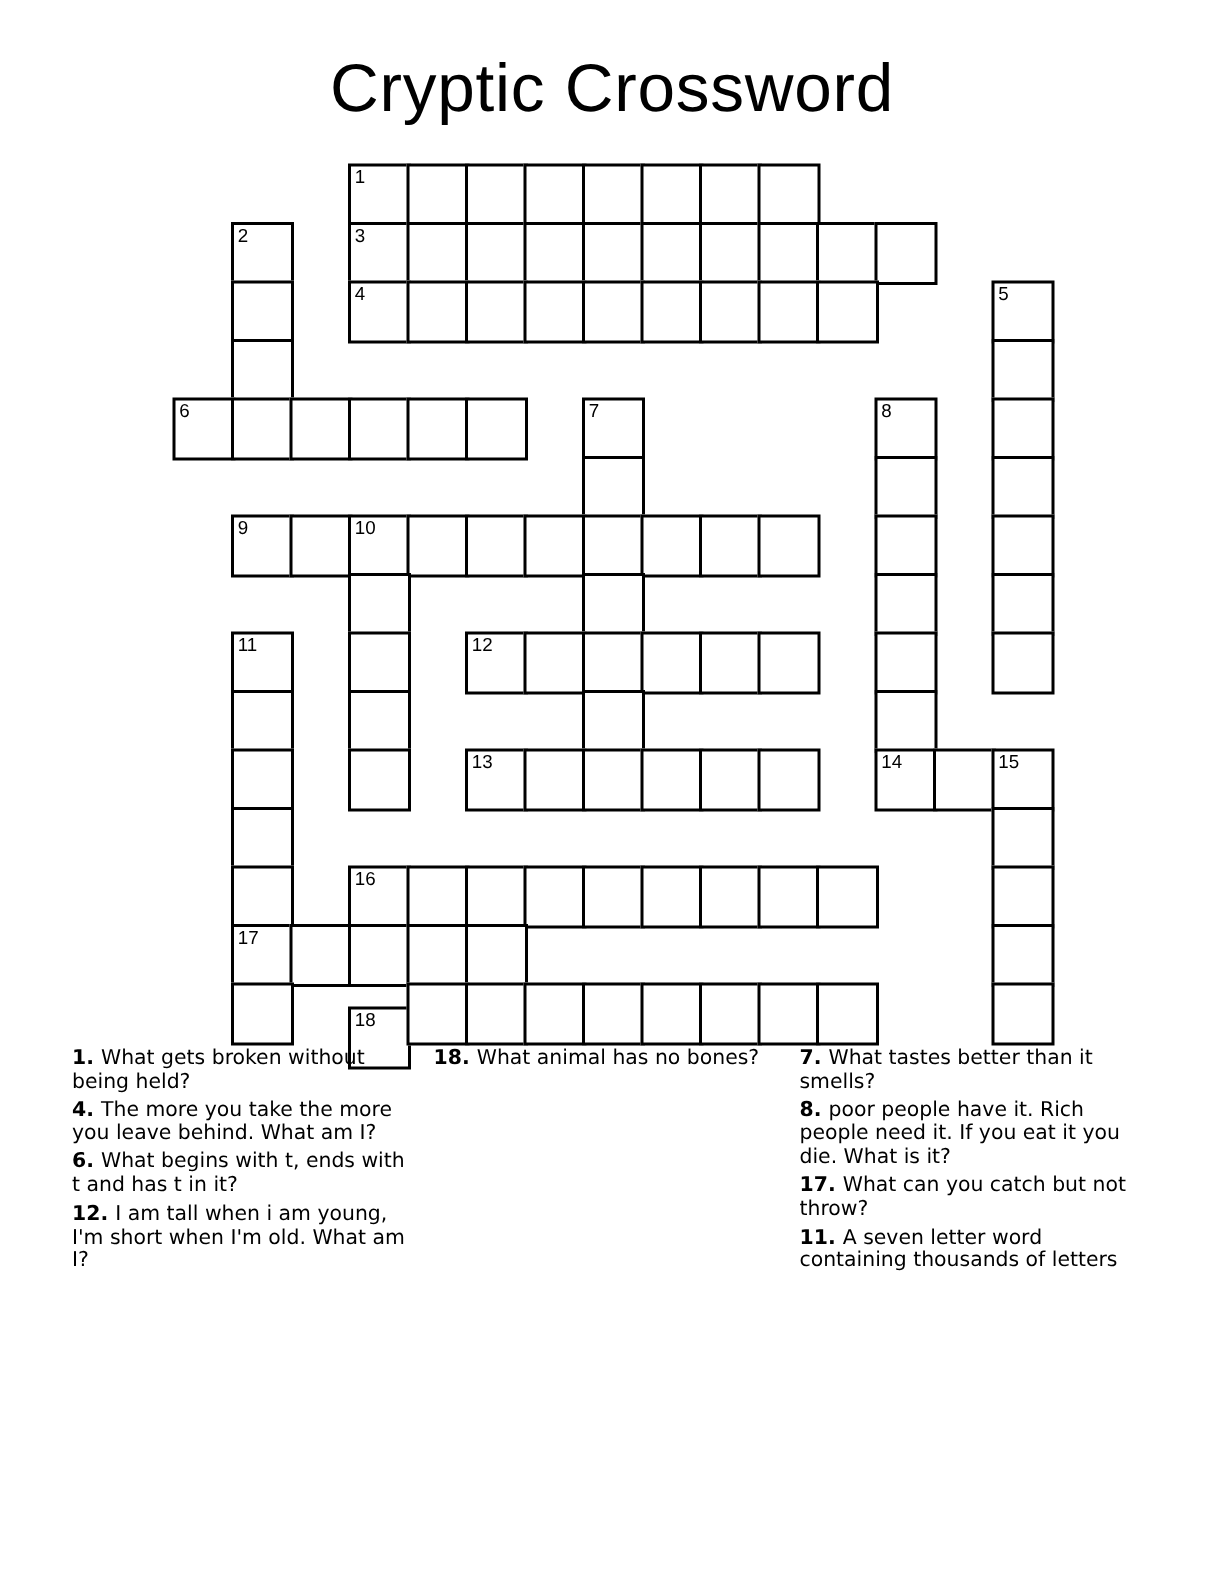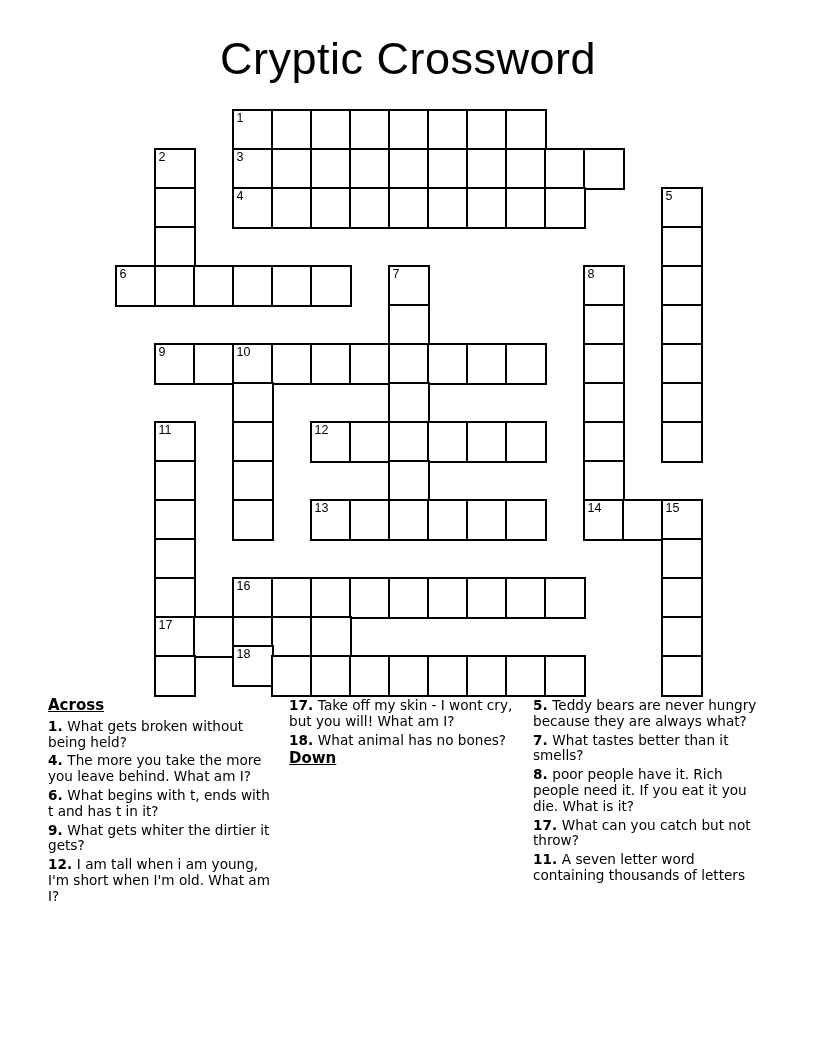--- a/index.html
+++ b/index.html
@@ -217,48 +217,43 @@
       <div class="cell" style="left: 546px; top: 468px;"></div>
       <div class="cell" style="left: 39px; top: 507px;">
         <span class="num">17</span>
       </div>
       <div class="cell" style="left: 78px; top: 507px;"></div>
       <div class="cell" style="left: 117px; top: 507px;"></div>
       <div class="cell" style="left: 156px; top: 507px;"></div>
       <div class="cell" style="left: 195px; top: 507px;"></div>
       <div class="cell" style="left: 546px; top: 507px;"></div>
       <div class="cell" style="left: 39px; top: 546px;"></div>
-      <div class="cell" style="left: 117px; top: 536px;">
+      <div class="cell" style="left: 117px; top: 562px;">
         <span class="num">18</span>
       </div>
       <div class="cell" style="left: 156px; top: 546px;"></div>
       <div class="cell" style="left: 195px; top: 546px;"></div>
       <div class="cell" style="left: 234px; top: 546px;"></div>
       <div class="cell" style="left: 273px; top: 546px;"></div>
       <div class="cell" style="left: 312px; top: 546px;"></div>
       <div class="cell" style="left: 351px; top: 546px;"></div>
       <div class="cell" style="left: 390px; top: 546px;"></div>
       <div class="cell" style="left: 429px; top: 546px;"></div>
       <div class="cell" style="left: 546px; top: 546px;"></div>
     </div>
   <div id="clue-cols" class="clues">
       <div class="clue-col col1">
-        <div class="clue-header">Across</div>
         <div class="clue"><b>1. </b>What gets broken without being held?</div>
         <div class="clue"><b>4. </b>The more you take the more you leave behind. What am I?</div>
         <div class="clue"><b>6. </b>What begins with t, ends with t and has t in it?</div>
-        <div class="clue"><b>9. </b>What gets whiter the dirtier it gets?</div>
         <div class="clue"><b>12. </b>I am tall when i am young, I'm short when I'm old. What am I?</div>
       </div>
       <div class="clue-col col2">
-        <div class="clue"><b>17. </b>Take off my skin - I wont cry, but you will! What am I?</div>
         <div class="clue"><b>18. </b>What animal has no bones?</div>
-        <div class="clue-header">Down</div>
       </div>
       <div class="clue-col col3">
-        <div class="clue"><b>5. </b>Teddy bears are never hungry because they are always what?</div>
         <div class="clue"><b>7. </b>What tastes better than it smells?</div>
         <div class="clue"><b>8. </b>poor people have it. Rich people need it. If you eat it you die. What is it?</div>
         <div class="clue"><b>17. </b>What can you catch but not throw?</div>
         <div class="clue"><b>11. </b>A seven letter word containing thousands of letters</div>
       </div>
     </div>
 </div>
 
 </body></html>

